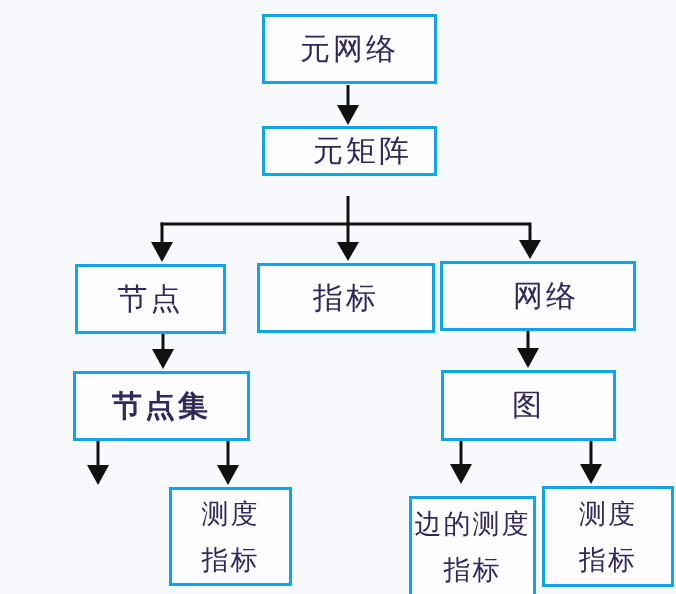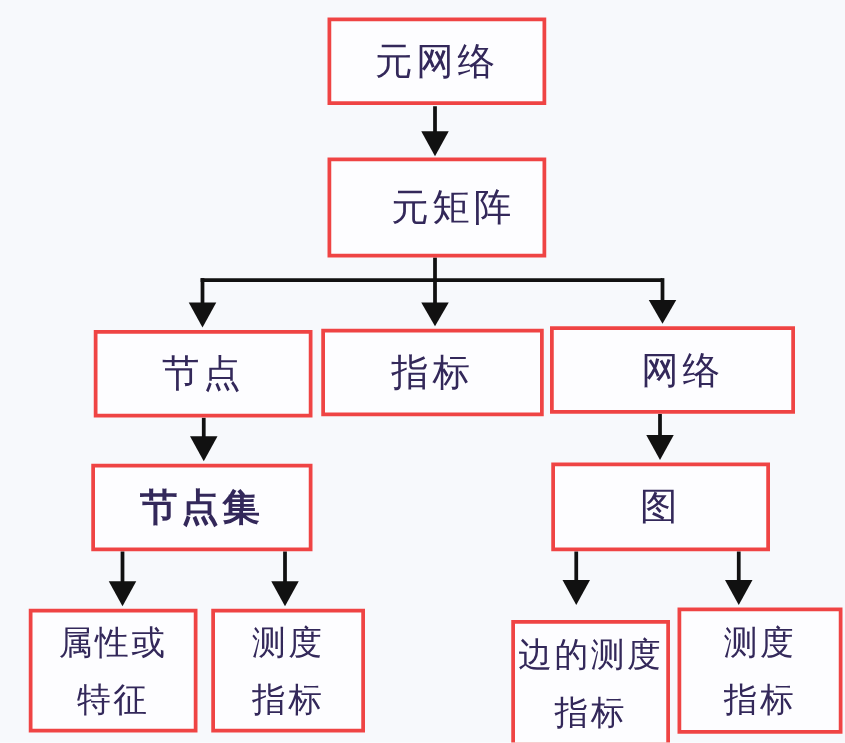--- a/index.html
+++ b/index.html
@@ -18,21 +18,21 @@
     position: absolute;
     left: 0;
     top: 0;
     width: 676px;
     height: 594px;
     z-index: 1;
   }
   .node {
     position: absolute;
     box-sizing: border-box;
-    border: 3px solid #ef4444;
+    border: 3px solid #0ea5e9;
     background: #fdfdff;
     display: flex;
     align-items: center;
     justify-content: center;
     text-align: center;
     color: #33285a;
     font-size: 30px;
     letter-spacing: 3px;
     white-space: pre-line;
     z-index: 2;
@@ -106,34 +106,32 @@
 
       <g>
         <line x1="591" y1="441" x2="591" y2="466"></line>
         <polygon points="580,464 602,464 591,484" stroke="none"></polygon>
       </g>
     </g>
   </svg>
 
   <div class="node" style="left:262px; top:14px; width:175px; height:70px;">元网络</div>
 
-  <div class="node" style="left:262px; top:126px; width:175px; height:80px;padding-left:26px;">元矩阵</div>
+  <div class="node" style="left:262px; top:126px; width:175px; height:50px;padding-left:26px;">元矩阵</div>
 
-  <div class="node" style="left:75px; top:264px; width:175px; height:70px;font-family:Liberation Serif, serif;">节点</div>
+  <div class="node" style="left:75px; top:264px; width:151px; height:70px;font-family:Liberation Serif, serif;">节点</div>
 
   <div class="node" style="left:257px; top:263px; width:178px; height:70px;">指标</div>
 
   <div class="node" style="left:440px; top:261px; width:196px; height:70px;padding-left:16px;">网络</div>
 
   <div class="node" style="left:73px; top:371px; width:177px; height:70px;font-weight:bold;">节点集</div>
 
   <div class="node" style="left:441px; top:370px; width:175px; height:71px;">图</div>
 
-  <div class="node small" style="left:23px; top:487px; width:135px; height:99px;">属性或
-特征</div>
 
   <div class="node small" style="left:169px; top:487px; width:123px; height:99px;">测度
 指标</div>
 
   <div class="node small" style="left:409px; top:486px; width:127px; height:101px;margin-top:10px;">边的测度
 指标</div>
 
   <div class="node small" style="left:542px; top:486px; width:132px; height:101px;">测度
 指标</div>
 

